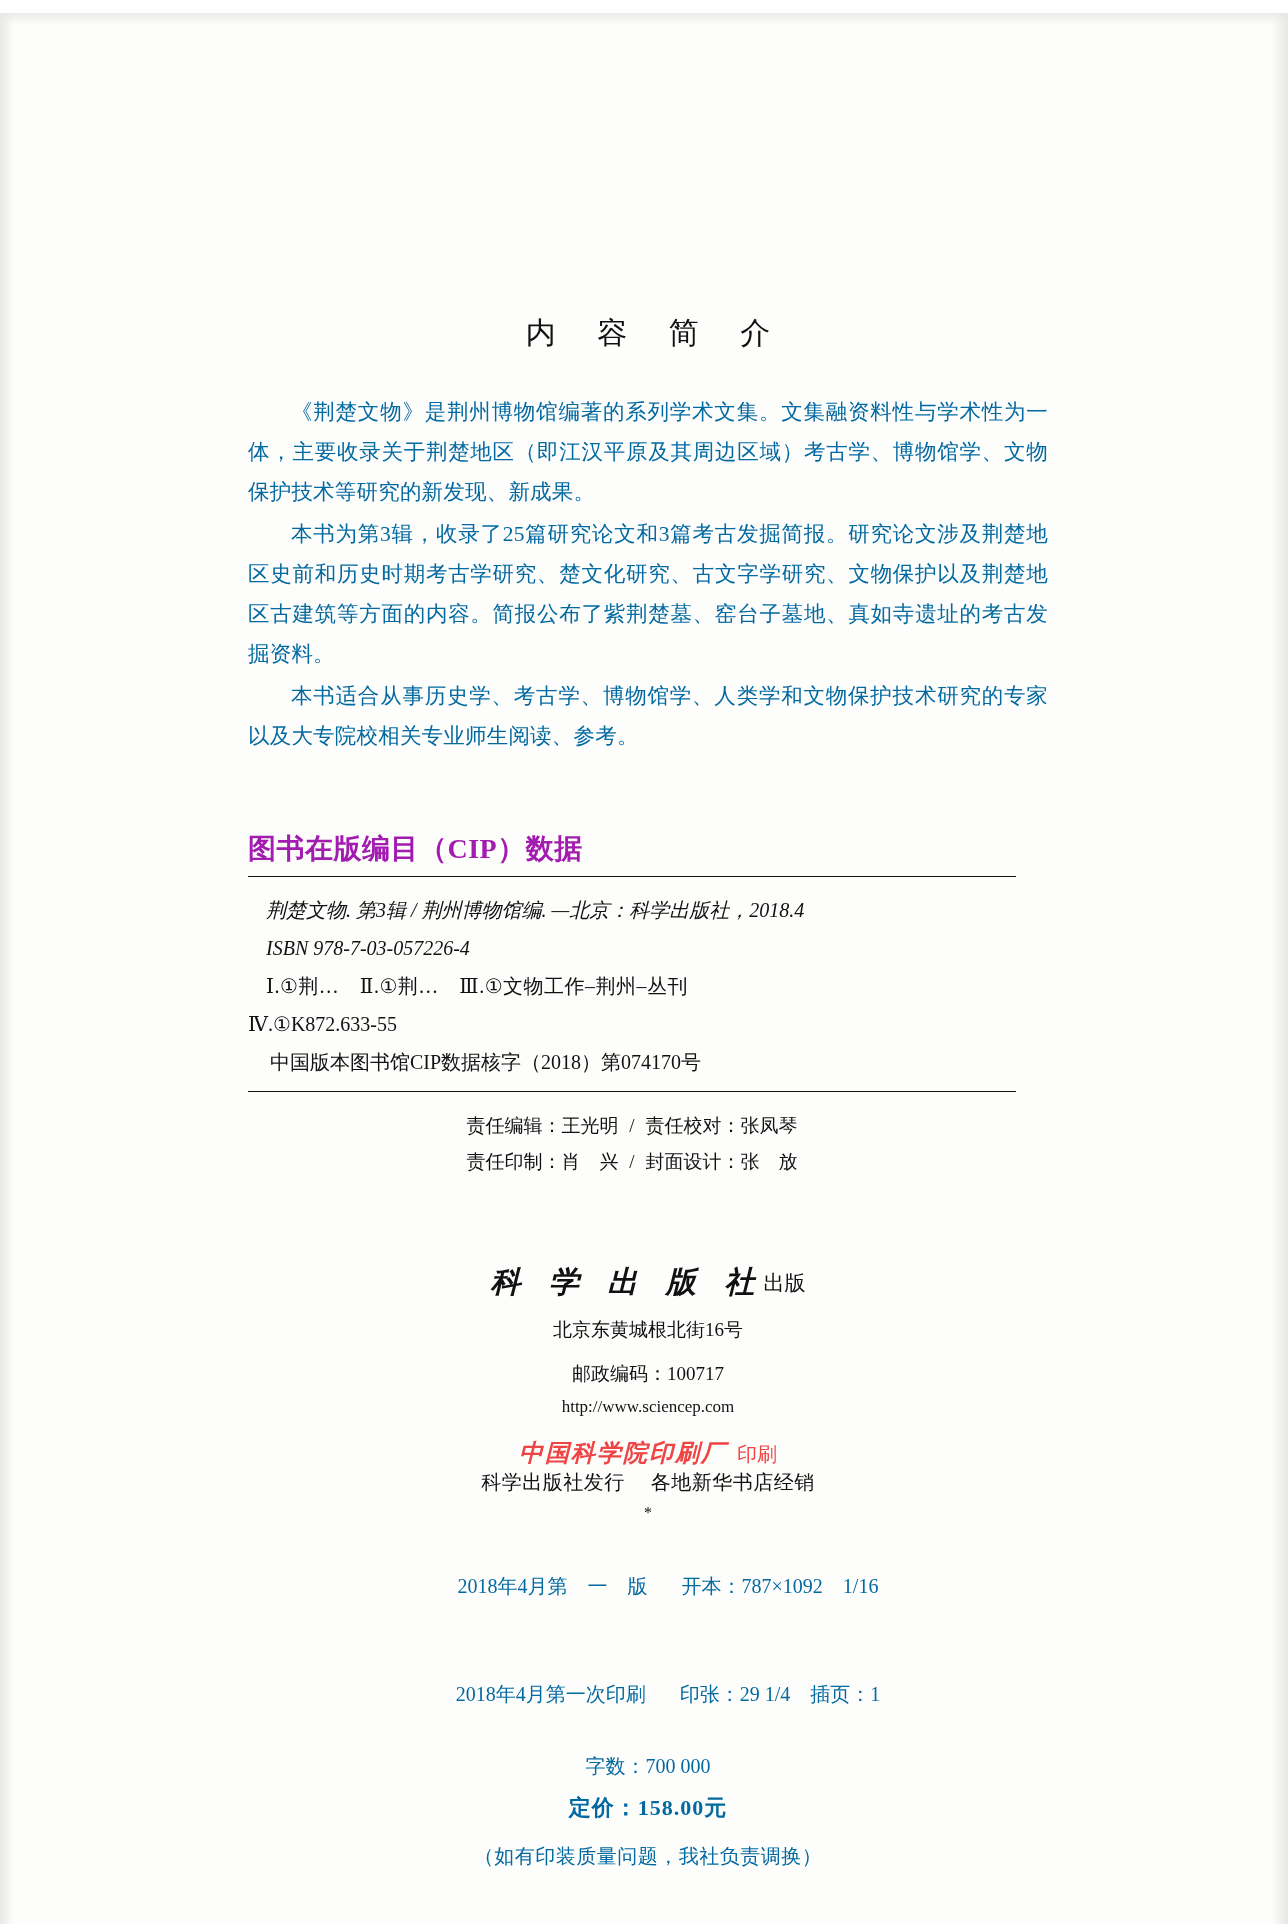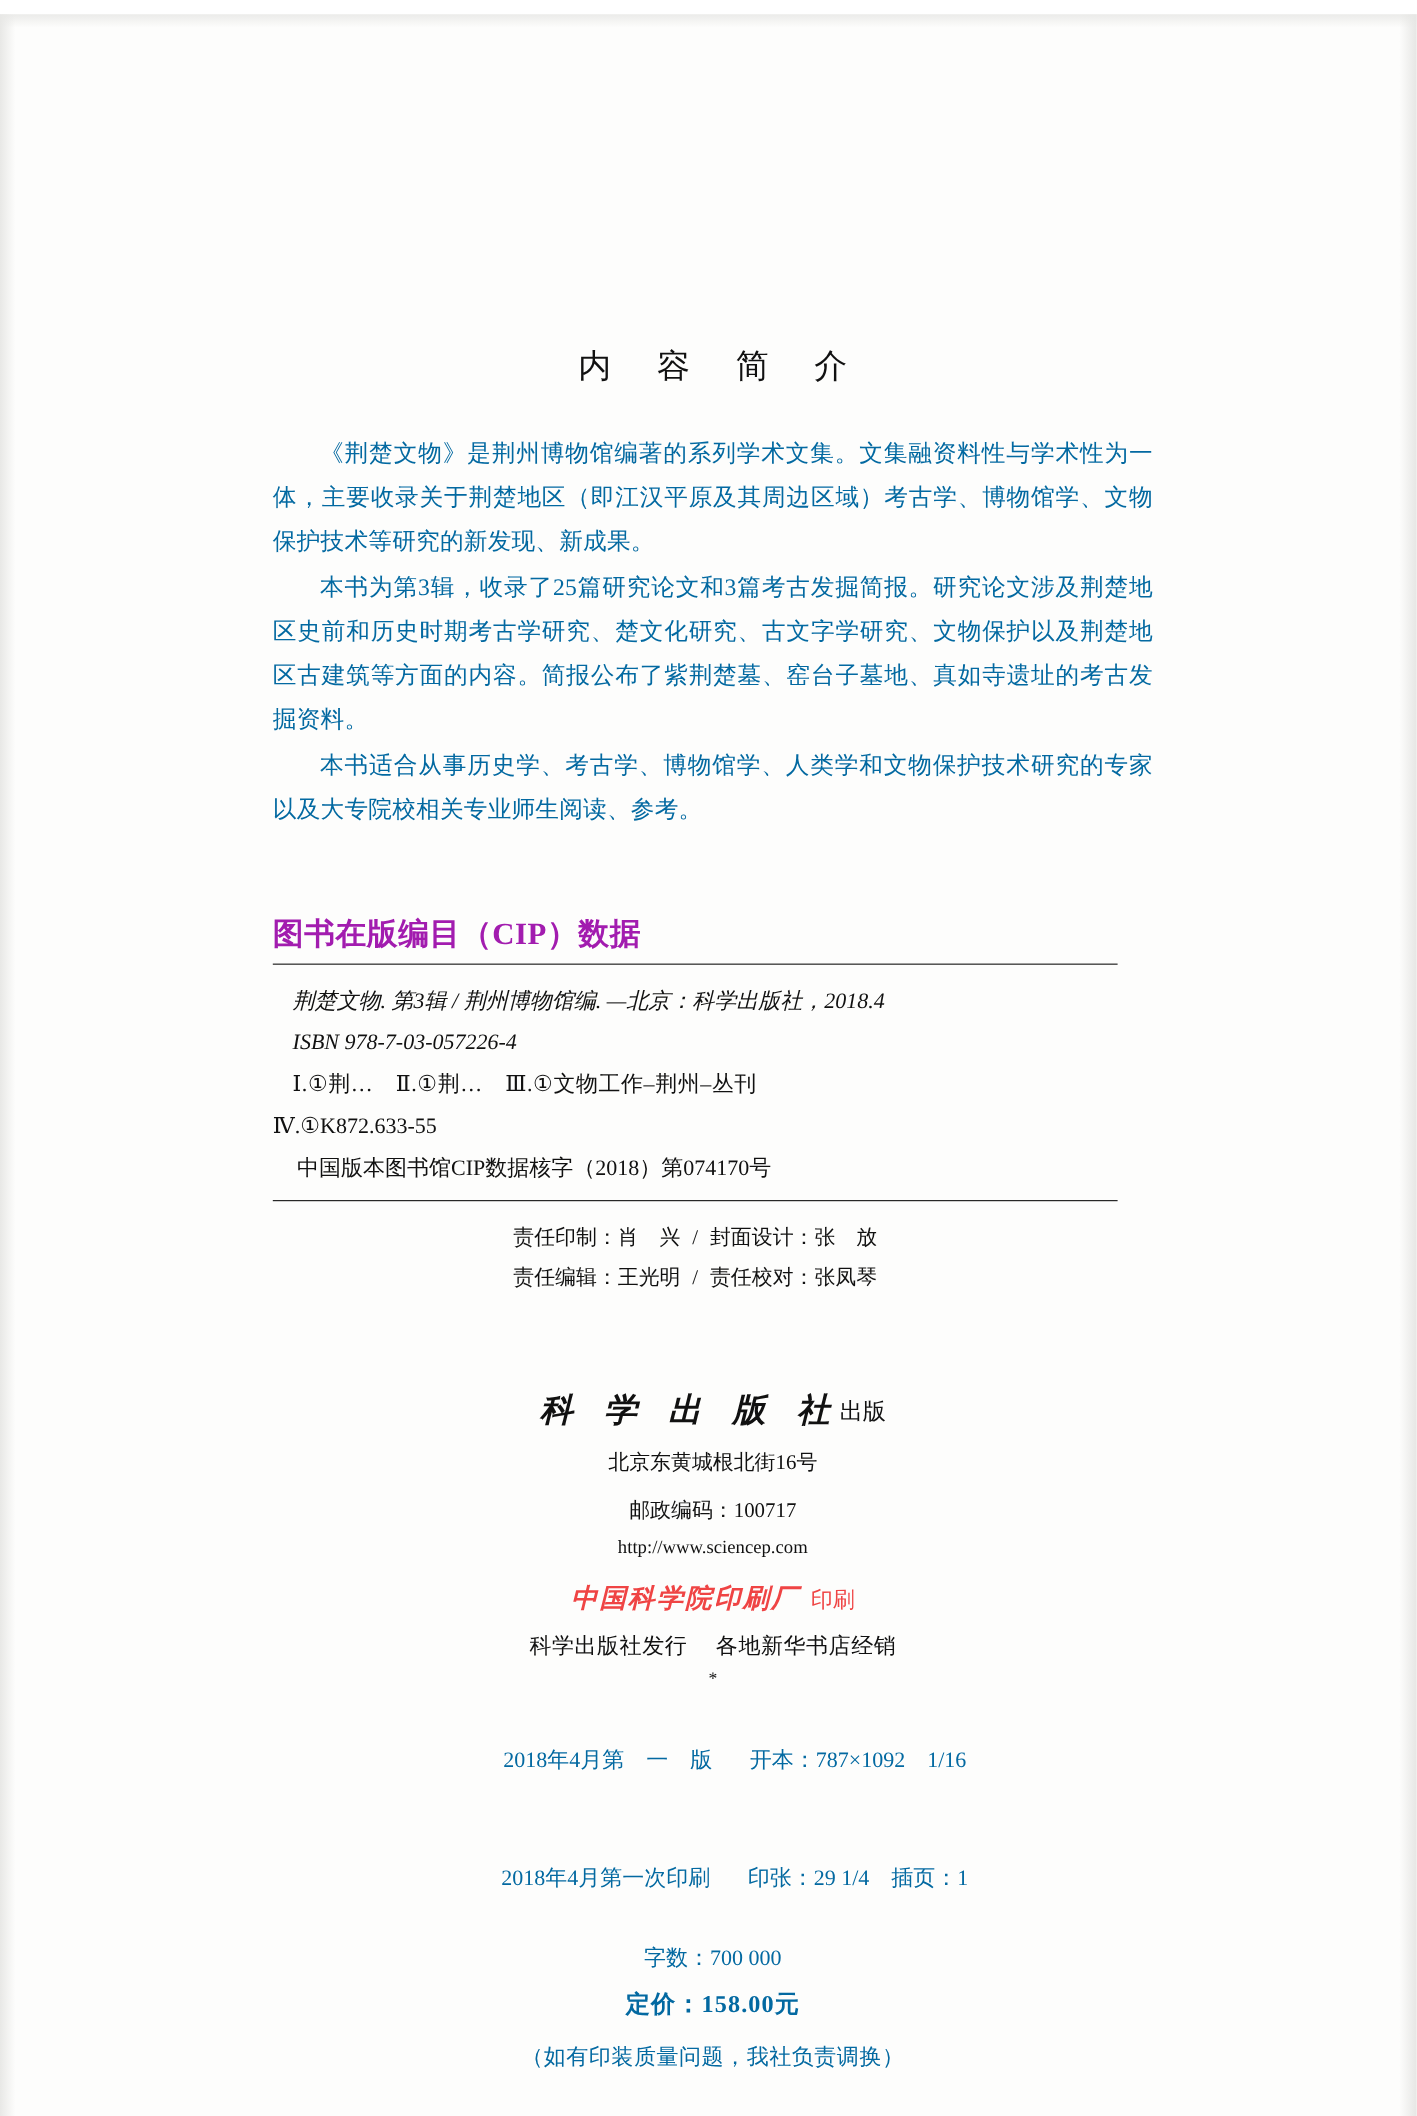--- a/index.html
+++ b/index.html
@@ -172,21 +172,20 @@
     color: #ef4444;
   }
   .printer-line .suffix {
     font-size: 20px;
     font-style: normal;
     font-weight: normal;
     letter-spacing: 0;
     margin-left: 10px;
   }
   .distrib {
-    margin-top: 14px;
     font-size: 20px;
     letter-spacing: 0.5px;
     color: #111;
   }
   .distrib .gap {
     display: inline-block;
     width: 26px;
   }
   .asterisk {
     font-size: 16px;
@@ -249,28 +248,28 @@
         <div class="l cip-indent">荆楚文物. 第3辑 / 荆州博物馆编. —北京：科学出版社，2018.4</div>
         <div class="l cip-indent">ISBN 978-7-03-057226-4</div>
         <div class="l cip-roman-line">Ⅰ.①荆…　Ⅱ.①荆…　Ⅲ.①文物工作–荆州–丛刊</div>
         <div class="l">Ⅳ.①K872.633-55</div>
         <div class="l cip-center">中国版本图书馆CIP数据核字（2018）第074170号</div>
       </div>
       <div class="rule"></div>
 
       <div class="credits">
         <div>
+          <span>责任编辑：王光明</span>
+          <span class="sep">/</span>
+          <span>责任校对：张凤琴</span>
+        </div>
+        <div>
           <span>责任印制：肖　兴</span>
           <span class="sep">/</span>
           <span>封面设计：张　放</span>
-        </div>
-        <div>
-          <span>责任编辑：王光明</span>
-          <span class="sep">/</span>
-          <span>责任校对：张凤琴</span>
         </div>
       </div>
     </div>
 
     <div class="publisher">
       <div class="pub-logo-line">
         <span>科 学 出 版 社</span><span class="suffix">出版</span>
       </div>
       <div class="pub-addr">北京东黄城根北街16号</div>
       <div class="pub-addr">邮政编码：100717</div>

